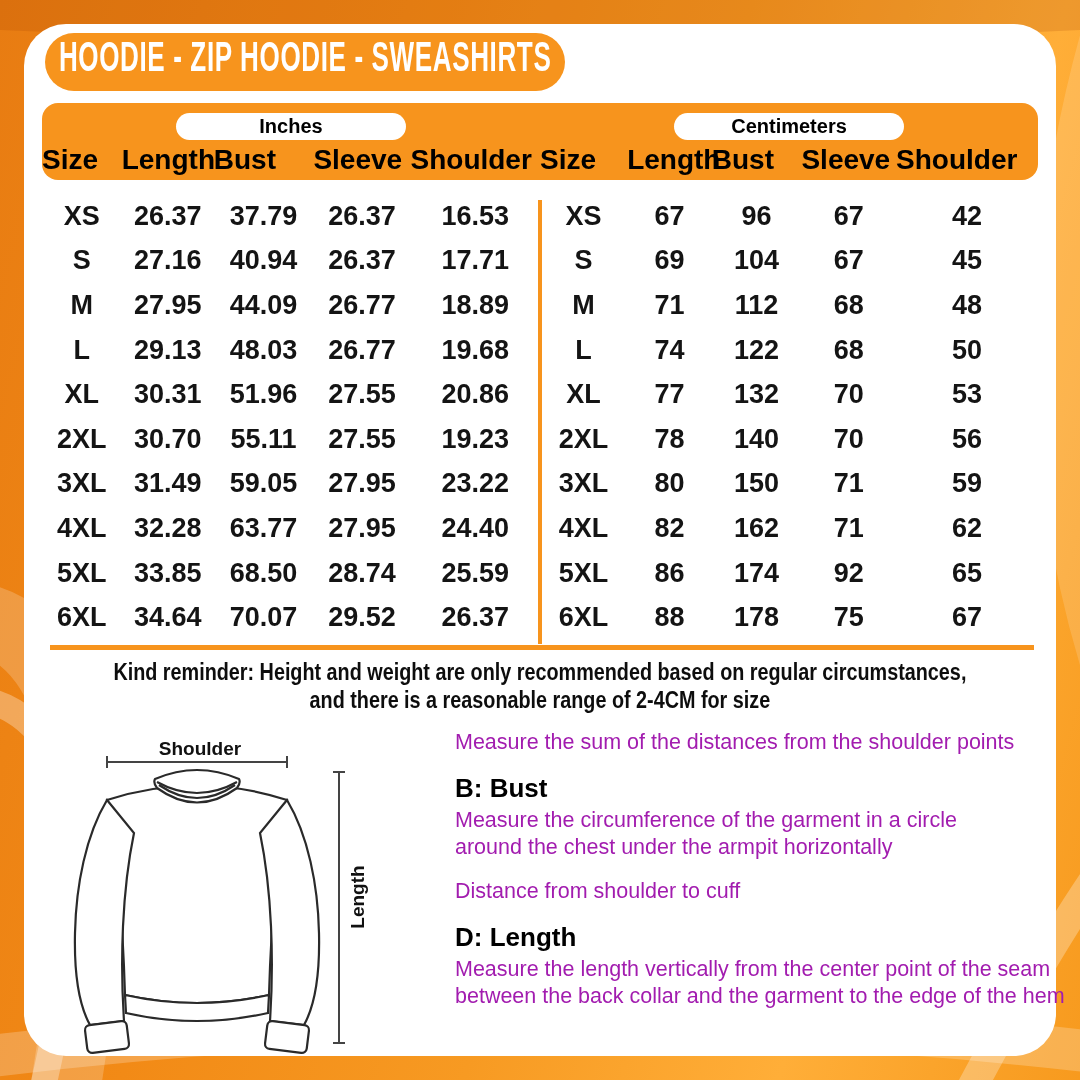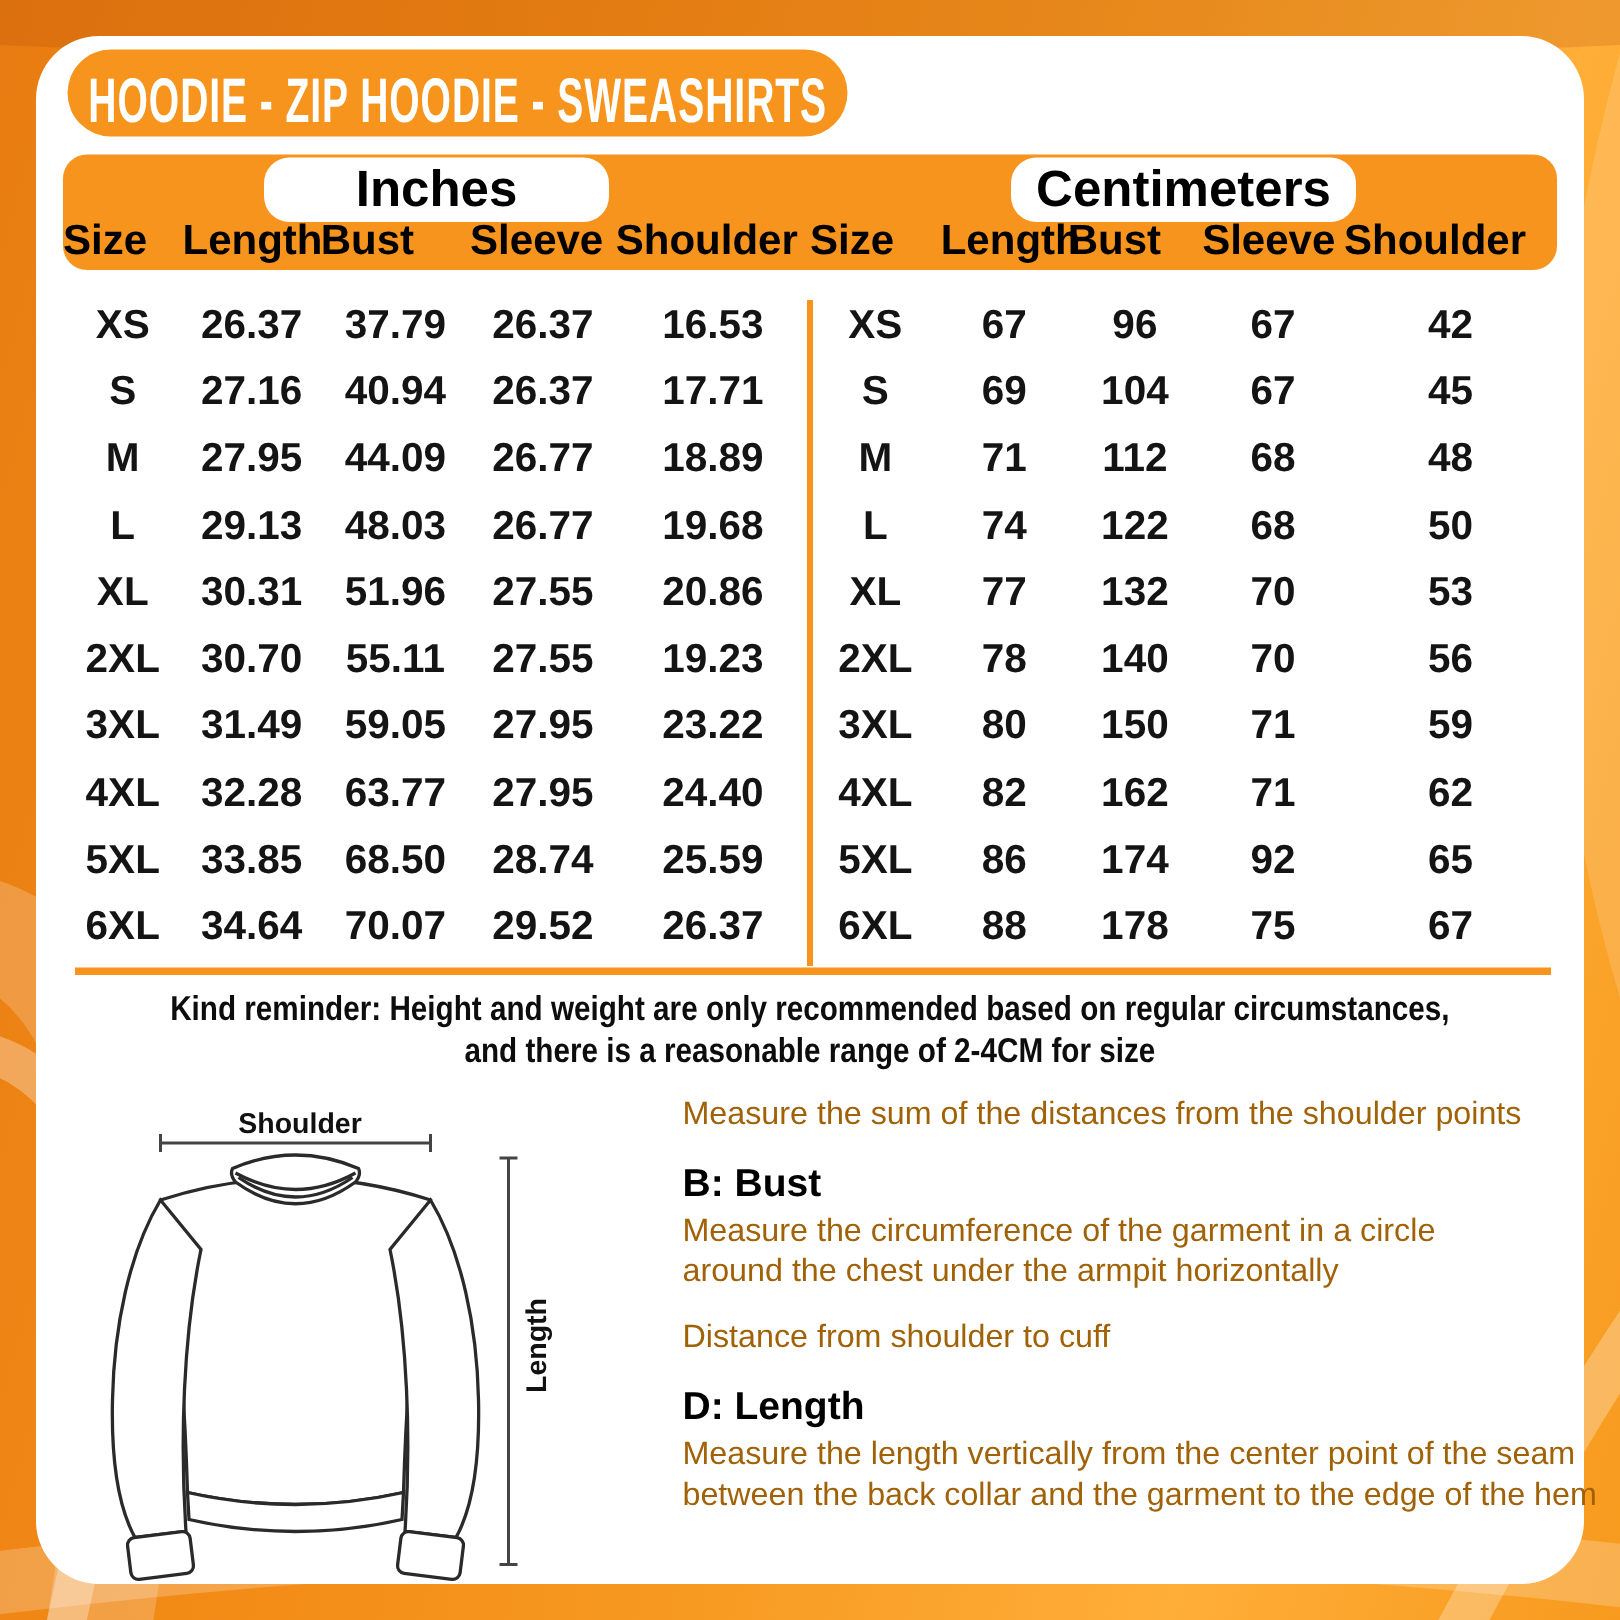--- a/index.html
+++ b/index.html
@@ -4,30 +4,30 @@
 <style>
   html,body{margin:0;padding:0;width:1080px;height:1080px;overflow:hidden;
     font-family:"Liberation Sans","DejaVu Sans",sans-serif;}
   .stage{position:relative;width:1080px;height:1080px;
     background:linear-gradient(105deg,#e87c12 0%,#f28a16 30%,#f79a22 55%,#ffae38 78%,#f79a1e 100%);}
   .bg-art{position:absolute;inset:0;}
   .card{position:absolute;left:24px;top:24px;width:1032px;height:1032px;
     background:#ffffff;border-radius:42px;}
   
   .title-pill{position:absolute;left:21px;top:9px;width:520px;height:58px;
-    background:#f7941d;border-radius:29px;display:flex;align-items:flex-end;justify-content:center;}
+    background:#f7941d;border-radius:29px;display:flex;align-items:flex-start;justify-content:center;}
   .title-text{color:#ffffff;font-size:42px;font-weight:800;white-space:nowrap;
     transform:scaleX(0.62);transform-origin:50% 50%;letter-spacing:1px;}
   
   .thead{position:absolute;left:18px;top:79px;width:996px;height:77px;
     background:#f7941d;border-radius:16px;}
   .thead-row{display:flex;width:100%;height:38px;align-items:center;}
   .thead-half{width:50%;text-align:center;}
   .unit-pill{display:inline-block;background:#ffffff;border-radius:17px;
-    min-width:210px;padding:2px 10px;font-size:34px;font-weight:700;color:#000;margin-top:8px;}
+    min-width:210px;padding:2px 10px;font-size:20px;font-weight:700;color:#000;margin-top:8px;}
   .cols-row{display:flex;width:100%;margin-top:3px;}
   .cols-half{width:50%;display:grid;}
   .cols-left{grid-template-columns:16% 18.5% 20% 19.5% 26%;}
   .cols-right{grid-template-columns:17.5% 17% 18% 19% 28.5%;}
   .hcell{font-size:28px;font-weight:700;color:#000;text-align:left;white-space:nowrap;}
   
   .tbody{position:absolute;left:18px;top:152px;width:996px;height:470px;display:flex;align-items:center;}
   .tbody-half{width:50%;padding-top:12px;}
   .trow{display:grid;height:44.6px;align-items:center;}
   .trow.cols-left{grid-template-columns:16% 18.5% 20% 19.5% 26%;}
@@ -39,21 +39,21 @@
   
   .reminder{position:absolute;left:0;top:634px;width:1032px;text-align:center;}
   .reminder-inner{display:inline-block;transform:scaleX(0.86);transform-origin:50% 50%;
     font-size:23px;font-weight:700;color:#0d0d0d;line-height:28px;white-space:nowrap;}
   
   .diagram{position:absolute;left:46px;top:709px;width:350px;height:322px;}
   
   .instructions{position:absolute;left:431px;top:705px;width:580px;}
   .instr-block{margin-bottom:17px;}
   .instr-heading{font-size:26px;font-weight:700;color:#000;margin-bottom:3px;}
-  .instr-line{font-size:21.5px;font-weight:400;color:#a16207;line-height:27px;white-space:nowrap;}
+  .instr-line{font-size:21.5px;font-weight:400;color:#a21caf;line-height:27px;white-space:nowrap;}
 </style>
 </head>
 <body>
 
 <div class="stage">
 
   <svg class="bg-art" viewBox="0 0 1080 1080" aria-hidden="true">
     <path d="M -100 620 Q 160 560 60 1120" stroke="rgba(255,255,255,0.20)" stroke-width="70" fill="none"></path>
     <path d="M -80 700 Q 150 660 35 1120" stroke="rgba(255,255,255,0.30)" stroke-width="26" fill="none"></path>
     <path d="M -40 1060 Q 540 985 1120 1055" stroke="rgba(255,255,255,0.22)" stroke-width="42" fill="none"></path>

